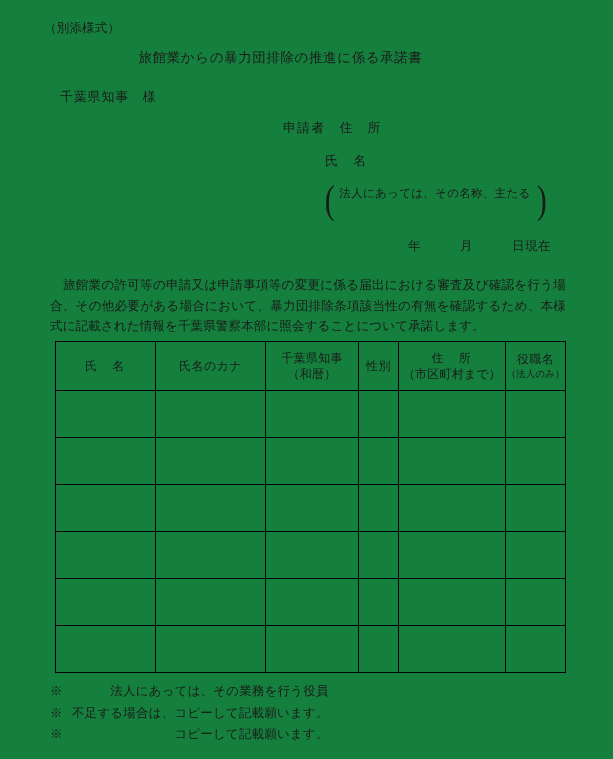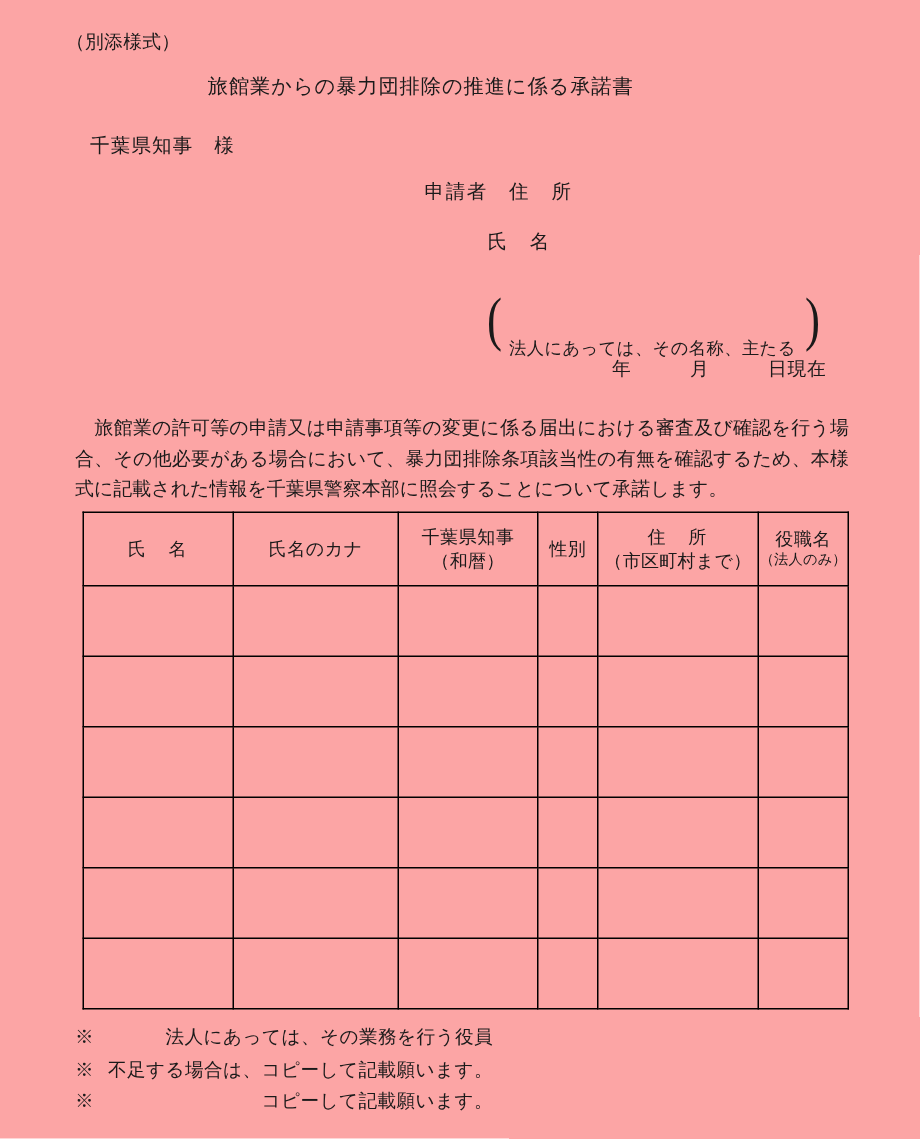--- a/index.html
+++ b/index.html
@@ -11,21 +11,21 @@
 
   body {
     font-family: "Liberation Serif", "DejaVu Serif", serif;
     color: #1a1a1a;
   }
 
   #page {
     position: relative;
     width: 613px;
     height: 759px;
-    background: #fca5a5;
+    background: #15803d;
     overflow: hidden;
     box-sizing: border-box;
   }
 
   
   .abs { position: absolute; }
   .nowrap { white-space: pre; }
 
   .form-id {
     left: 44px;
@@ -179,21 +179,21 @@
 
   <div class="abs addressee nowrap">千葉県知事　様</div>
 
   <div class="abs applicant-block nowrap">申請者　住　所</div>
 
   <div class="abs applicant-name nowrap">氏　名</div>
 
   <div class="abs brace-note">
     <span class="brace brace-left">(</span>
     <span class="brace-lines">
-      <span class="nowrap" style="display:block;margin-top:40px;">法人にあっては、その名称、主たる</span>
+      <span class="nowrap" style="display:block;">法人にあっては、その名称、主たる</span>
     </span>
     <span class="brace brace-right">)</span>
   </div>
 
   <div class="abs date-line nowrap">年　　　月　　　日現在</div>
 
   <div class="abs body-paragraph">旅館業の許可等の申請又は申請事項等の変更に係る届出における審査及び確認を行う場合、その他必要がある場合において、暴力団排除条項該当性の有無を確認するため、本様式に記載された情報を千葉県警察本部に照会することについて承諾します。</div>
 
   <table class="roster-table">
     <colgroup>

